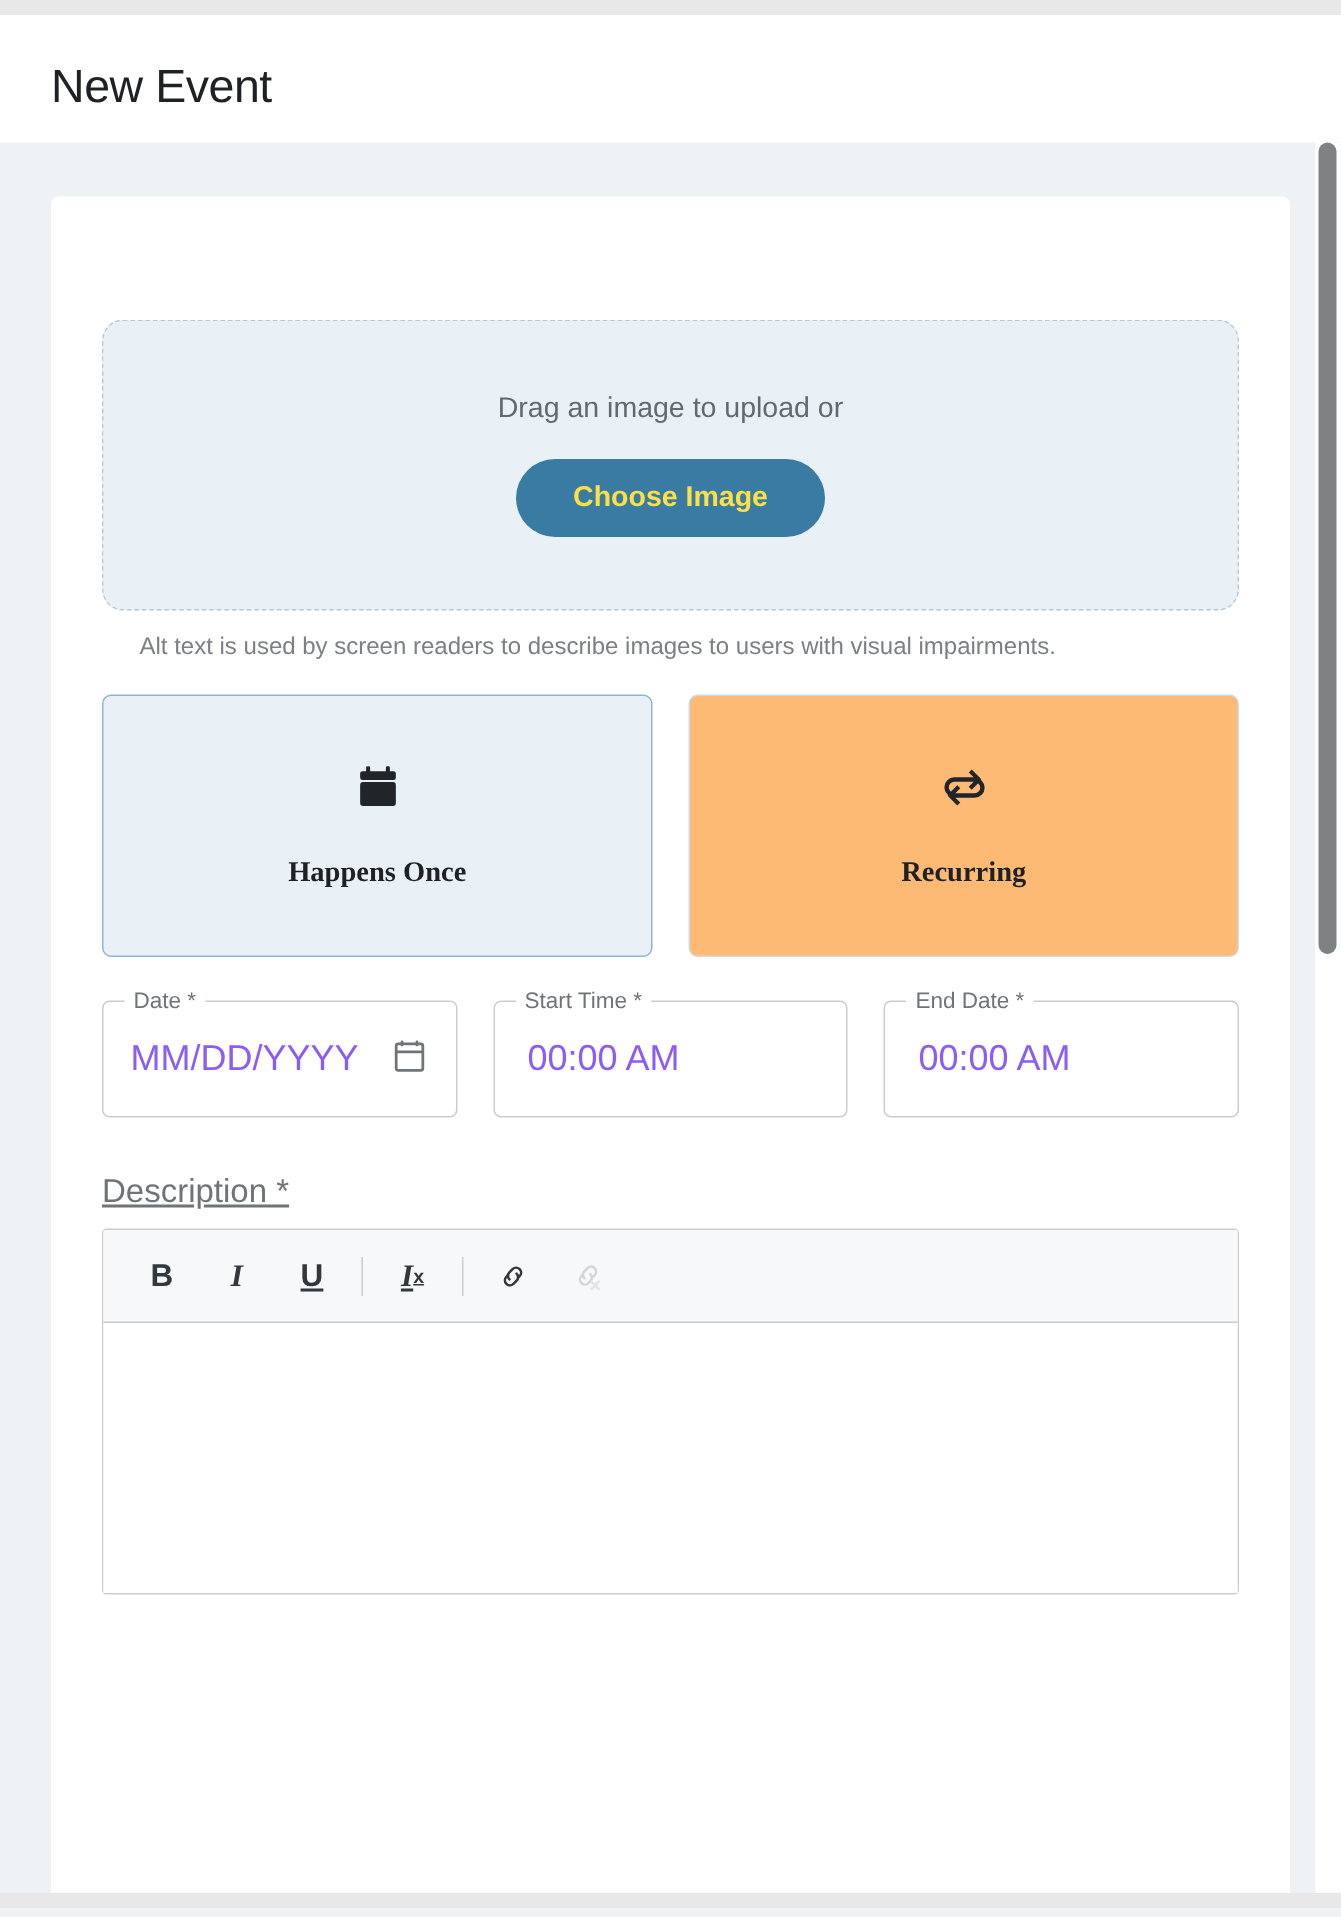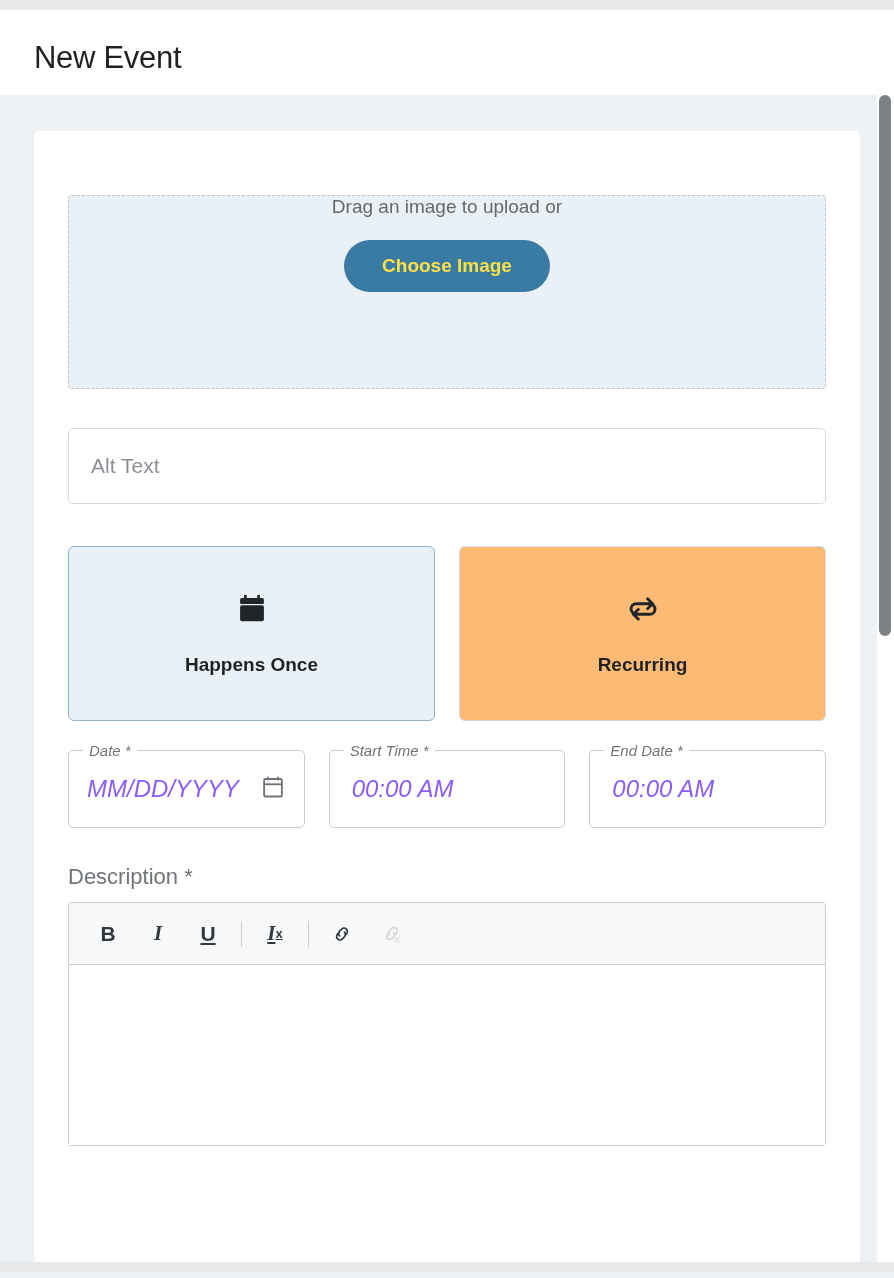--- a/index.html
+++ b/index.html
@@ -44,26 +44,26 @@
     padding: 36px 34px 0 34px;
   }
 
   .section-title {
     font-size: 24px; font-weight: 700; color: #1f2225;
     margin: 32px 0 0 0; letter-spacing: -0.2px;
   }
 
   
   .dropzone {
-    margin-top: 28px;
+    margin-top: 46px;
     height: 194px;
     background: #eaf1f6;
     border: 1px dashed #b9c7d2;
-    border-radius: 4px;
-    display: flex; flex-direction: column; align-items: center; 
+    border-radius: 14px;
+    display: flex; flex-direction: column; align-items: center; justify-content: center;
   }
   .dropzone-text {
     font-size: 19px; color: #64696e; margin-bottom: 22px;
   }
   .choose-btn {
     background: #3a7ba3;
     color: #fde047;
     font-size: 19px; font-weight: 700;
     border: none; border-radius: 30px;
     padding: 15px 38px;
@@ -84,41 +84,41 @@
   .text-field .ph {
     font-size: 21px; color: #8b9096; font-weight: 400;
   }
   .helper-text {
     margin-top: 16px; padding-left: 25px;
     font-size: 16px; color: #7b8085;
   }
 
   
   .choice-row {
-    display: flex; gap: 24px; margin-top: 42px;
+    display: flex; gap: 24px; margin-top: 22px; font-family: Liberation Serif, serif;
   }
   .choice {
     flex: 1; height: 175px;
     border-radius: 6px;
     display: flex; flex-direction: column; align-items: center; justify-content: center;
     cursor: pointer;
     background: #fdba74;
     border: 1px solid #cfdbe4;
   }
   .choice.selected {
     background: #eaf1f6;
     border: 1px solid #8fb5ce;
   }
   .choice-icon { margin-bottom: 24px; display: block; }
   .choice-label {
     font-size: 19px; font-weight: 700; color: #1f2225;
   }
 
   
-  .outlined-row { display: flex; gap: 24px; margin-top: 29px; font-style: italic; }
+  .outlined-row { display: flex; gap: 24px; margin-top: 29px; }
   .outlined {
     position: relative; height: 78px;
     border: 1px solid #c9cdd1; border-radius: 5px;
     display: flex; align-items: center;
     padding: 0 18px;
   }
   .outlined.date { width: 238px; }
   .outlined.time { width: 238px; padding-left: 22px; }
   .outlined-legend {
     position: absolute; top: -9px; left: 14px;
@@ -128,21 +128,21 @@
   }
   .outlined-value {
     font-size: 24px; color: #8b5cf6; white-space: nowrap; overflow: hidden;
     flex: 1;
   }
   .cal-icon { flex: 0 0 auto; margin-left: 4px; display: block; }
 
   
   .desc-label {
     margin-top: 36px;
-    font-size: 22px; color: #6f7479;
+    font-size: 22px; color: #6f7479; text-decoration: underline;
   }
   .editor {
     margin-top: 12px;
     border: 1px solid #c9cdd1;
     border-radius: 3px;
     background: #ffffff;
   }
   .editor-toolbar {
     height: 62px;
     background: #f7f8f9;
@@ -198,23 +198,21 @@
 
   <div class="scroll-area">
     <div class="card">
 
 
       <div class="dropzone">
         <div class="dropzone-text">Drag an image to upload or</div>
         <button class="choose-btn">Choose Image</button>
       </div>
 
-      <div class="text-field">
-        <span class="ph">Alt Text</span>
-      </div>
+      <div class="helper-text">Alt text is used by screen readers to describe images to users with visual impairments.</div>
 
 
       <div class="choice-row">
         <div class="choice selected">
           <span class="choice-icon">
             <svg width="34" height="34" viewBox="0 0 24 24" aria-hidden="true">
               <rect x="6.4" y="2" width="1.9" height="4" rx="0.7" fill="#212529"></rect>
               <rect x="15.7" y="2" width="1.9" height="4" rx="0.7" fill="#212529"></rect>
               <rect x="3.6" y="4.3" width="16.8" height="4.2" rx="1.1" fill="#212529"></rect>
               <rect x="3.6" y="9.4" width="16.8" height="11.3" rx="1.4" fill="#212529"></rect>

